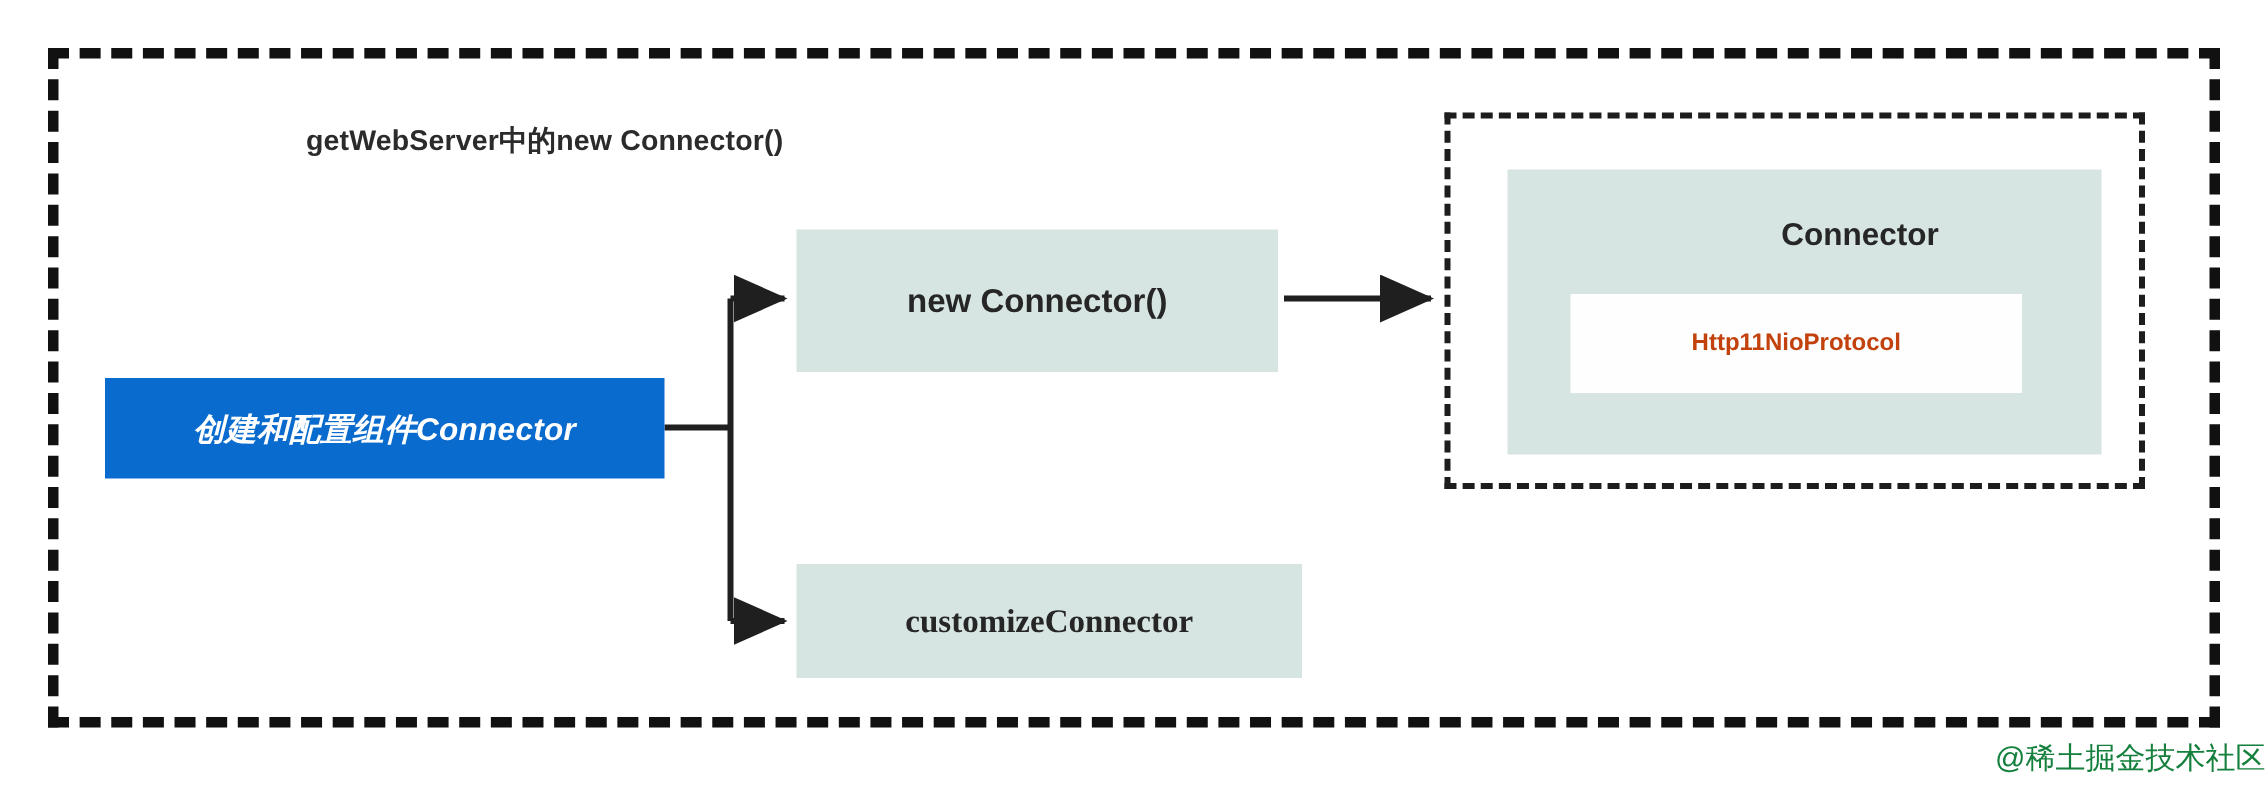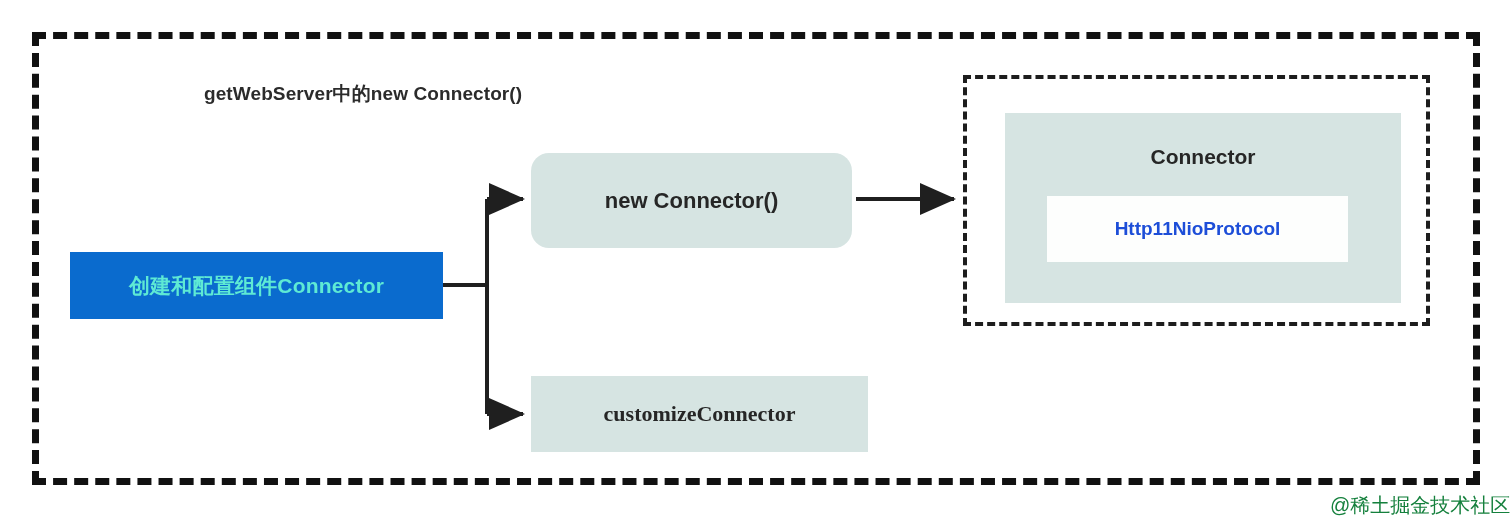--- a/index.html
+++ b/index.html
@@ -46,43 +46,43 @@
   .node-blue {
     position: absolute;
     left: 70px;
     top: 252px;
     width: 373px;
     height: 67px;
     background: #0a6bce;
     display: flex;
     align-items: center;
     justify-content: center;
-    color: #5eead4;
+    color: #ffffff;
     font-size: 21px;
     font-weight: bold;
     letter-spacing: 0.2px;
+    font-style: italic;
   }
 
   
   .node-teal {
     position: absolute;
     background: #d6e4e2;
     display: flex;
     align-items: center;
     justify-content: center;
     color: #262626;
     font-weight: bold;
   }
   .node-new-connector {
     left: 531px;
     top: 153px;
     width: 321px;
     height: 95px;
     font-size: 22px;
-    border-radius: 18px;
   }
   .node-customize-connector {
     left: 531px;
     top: 376px;
     width: 337px;
     height: 76px;
     font-size: 22px;
     font-family: Liberation Serif, serif;
   }
 
@@ -107,34 +107,35 @@
   }
   .connector-label {
     position: absolute;
     left: 1005px;
     top: 145px;
     width: 396px;
     text-align: center;
     font-size: 21px;
     font-weight: bold;
     color: #262626;
+    padding-left: 37px;
   }
   .node-protocol-inner {
     position: absolute;
     left: 1047px;
     top: 196px;
     width: 301px;
     height: 66px;
     background: #fdfefd;
     display: flex;
     align-items: center;
     justify-content: center;
-    font-size: 19px;
+    font-size: 16px;
     font-weight: bold;
-    color: #1d4ed8;
+    color: #c2410c;
   }
 
   
   .edges {
     position: absolute;
     left: 0;
     top: 0;
     width: 1512px;
     height: 532px;
     pointer-events: none;

